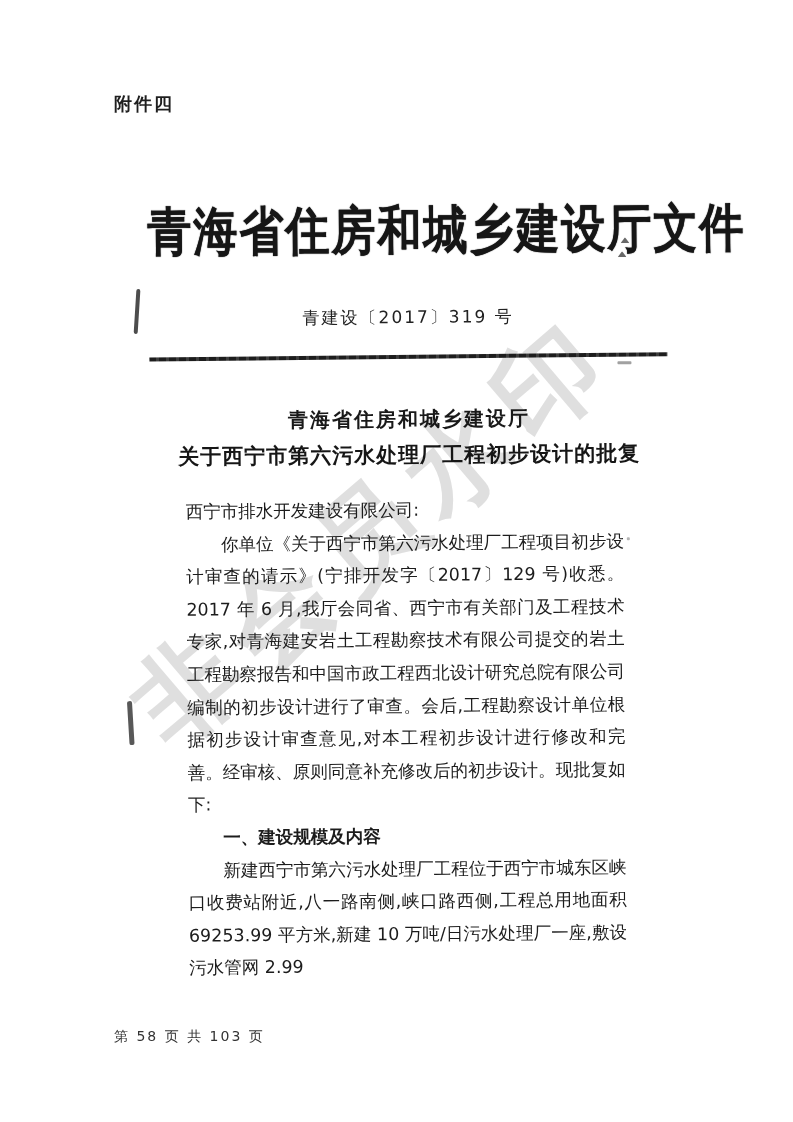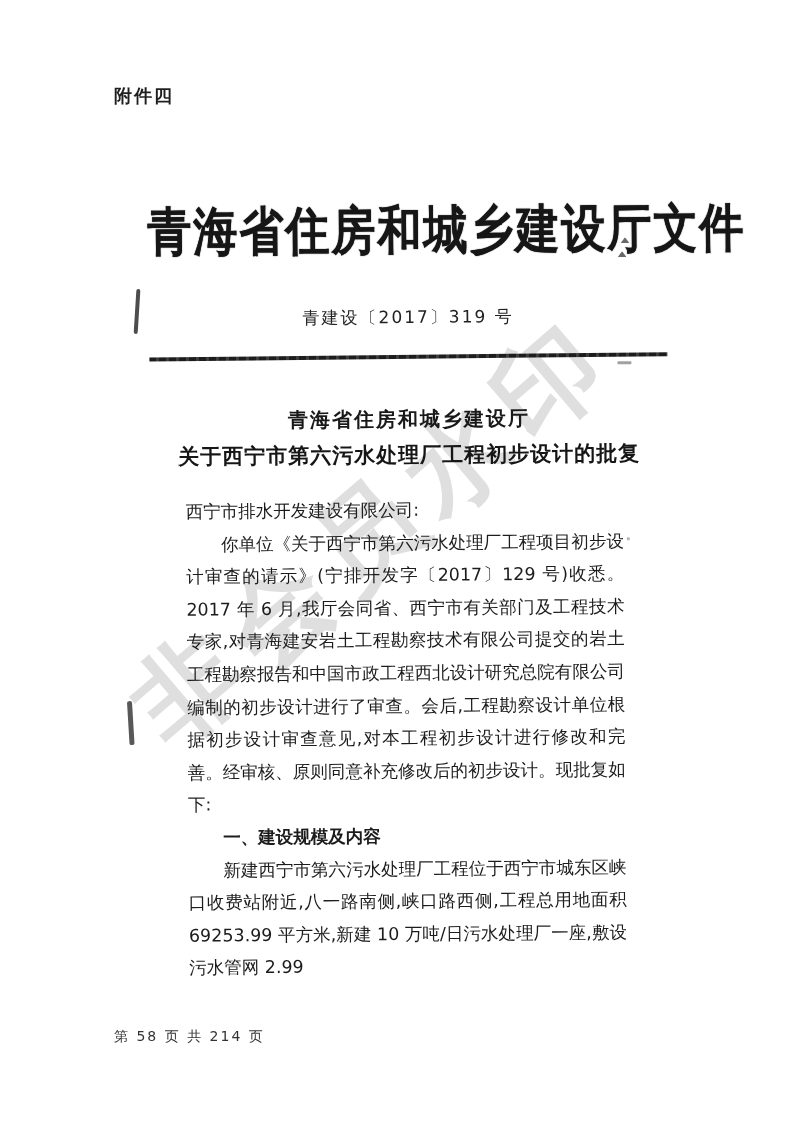--- a/index.html
+++ b/index.html
@@ -5,21 +5,21 @@
   html,body{margin:0;padding:0;background:#ffffff;}
   .viewport{
     position:relative;
     width:793px;height:1122px;
     background:#ffffff;
     overflow:hidden;
     font-family:"DejaVu Sans", sans-serif;
     color:#1f1f1f;
   }
   .attachment-label{
-    position:absolute;left:114px;top:84px;
+    position:absolute;left:114px;top:92px;
     font-size:18px;font-weight:bold;letter-spacing:2px;
   }
   
   .scan{
     position:absolute;left:0;top:0;width:793px;height:1122px;
     transform:rotate(-0.45deg);
   }
   .watermark{
     position:absolute;left:148px;top:652px;
     font-size:104px;font-weight:bold;letter-spacing:14px;
@@ -119,15 +119,15 @@
 
     <div class="artifact stroke1"></div>
     <div class="artifact stroke2"></div>
     <div class="speck s1"></div>
     <div class="speck s2"></div>
     <div class="speck s3"></div>
     <div class="speck s4"></div>
 
   </div>
 
-  <div class="page-footer">第 58 页 共 214 页</div>
+  <div class="page-footer">第 58 页 共 103 页</div>
 
 </div>
 
 </body></html>

